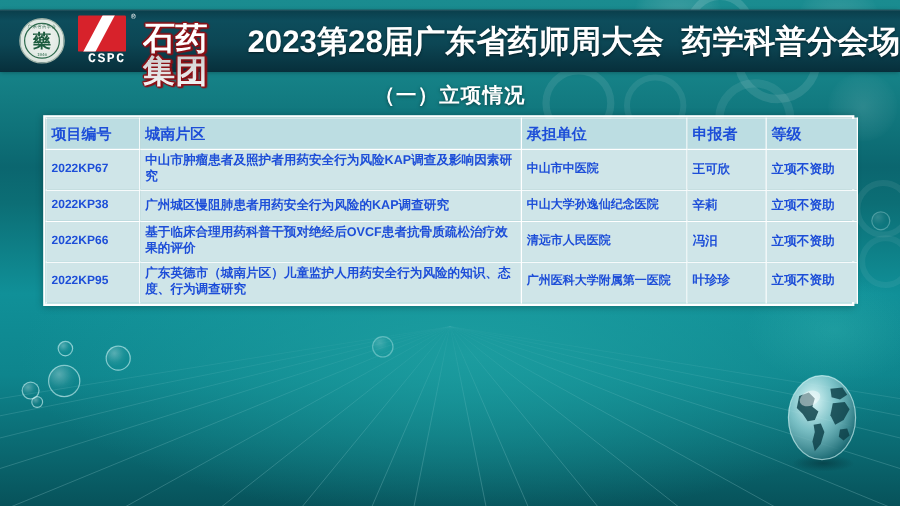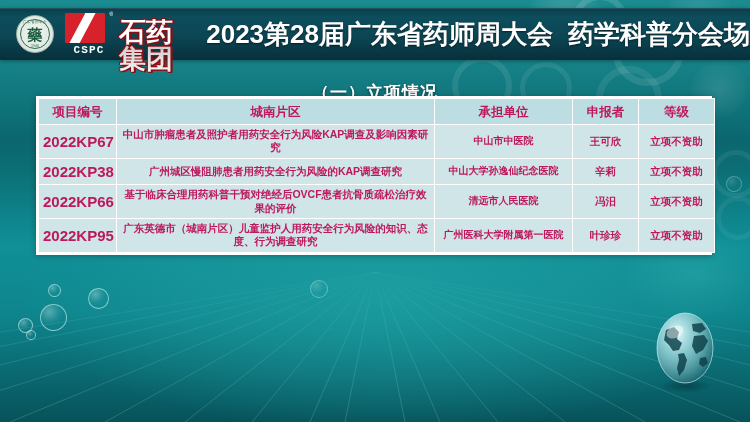--- a/index.html
+++ b/index.html
@@ -97,52 +97,52 @@
     letter-spacing:0px; white-space:nowrap;
     text-shadow:0 1px 2px rgba(0,0,0,.55);
   }
   .title-sub{
     margin-left:15px; font-size:26px; font-weight:bold; line-height:1; color:#ffffff;
     white-space:nowrap; text-shadow:0 1px 2px rgba(0,0,0,.55);
   }
 
   
   .section-title{
-    position:absolute; left:0; right:0; top:81px; text-align:center;
+    position:absolute; left:0; right:0; top:68px; text-align:center;
     font-size:17px; font-weight:bold; color:#ffffff; letter-spacing:1px;
     text-shadow:0 1px 3px rgba(0,0,0,.5);
   }
 
   
   .table-wrap{
     position:absolute; left:36px; top:96px; width:676px;
     border:2px solid #ffffff;
     box-shadow:0 1px 6px rgba(0,0,0,.28);
   }
   table{ border-collapse:collapse; width:100%; table-layout:fixed; }
   th,td{
     border:1px solid #ffffff;
     background:#cfe5e8;
-    color:#be185d;
-    text-align:center;
+    color:#1d4ed8;
+    text-align:left;
     vertical-align:middle;
     padding:3px 4px;
     font-weight:bold;
     line-height:1.28;
   }
   thead th{
     background:#bcdde2;
     font-size:12.5px;
     height:26px;
   }
   tbody td{
     font-size:10.5px;
     height:26px;
   }
-  td.c-id{ font-size:15px; }
+  td.c-id{ font-size:10px; }
   td.c-name{ font-size:10.5px; }
   td.c-org{ font-size:10px; }
   td.c-person{ font-size:10.5px; }
   td.c-level{ font-size:10.5px; }
 
   col.w-id{ width:78px; }
   col.w-name{ width:318px; }
   col.w-org{ width:138px; }
   col.w-person{ width:66px; }
   col.w-level{ width:76px; }

